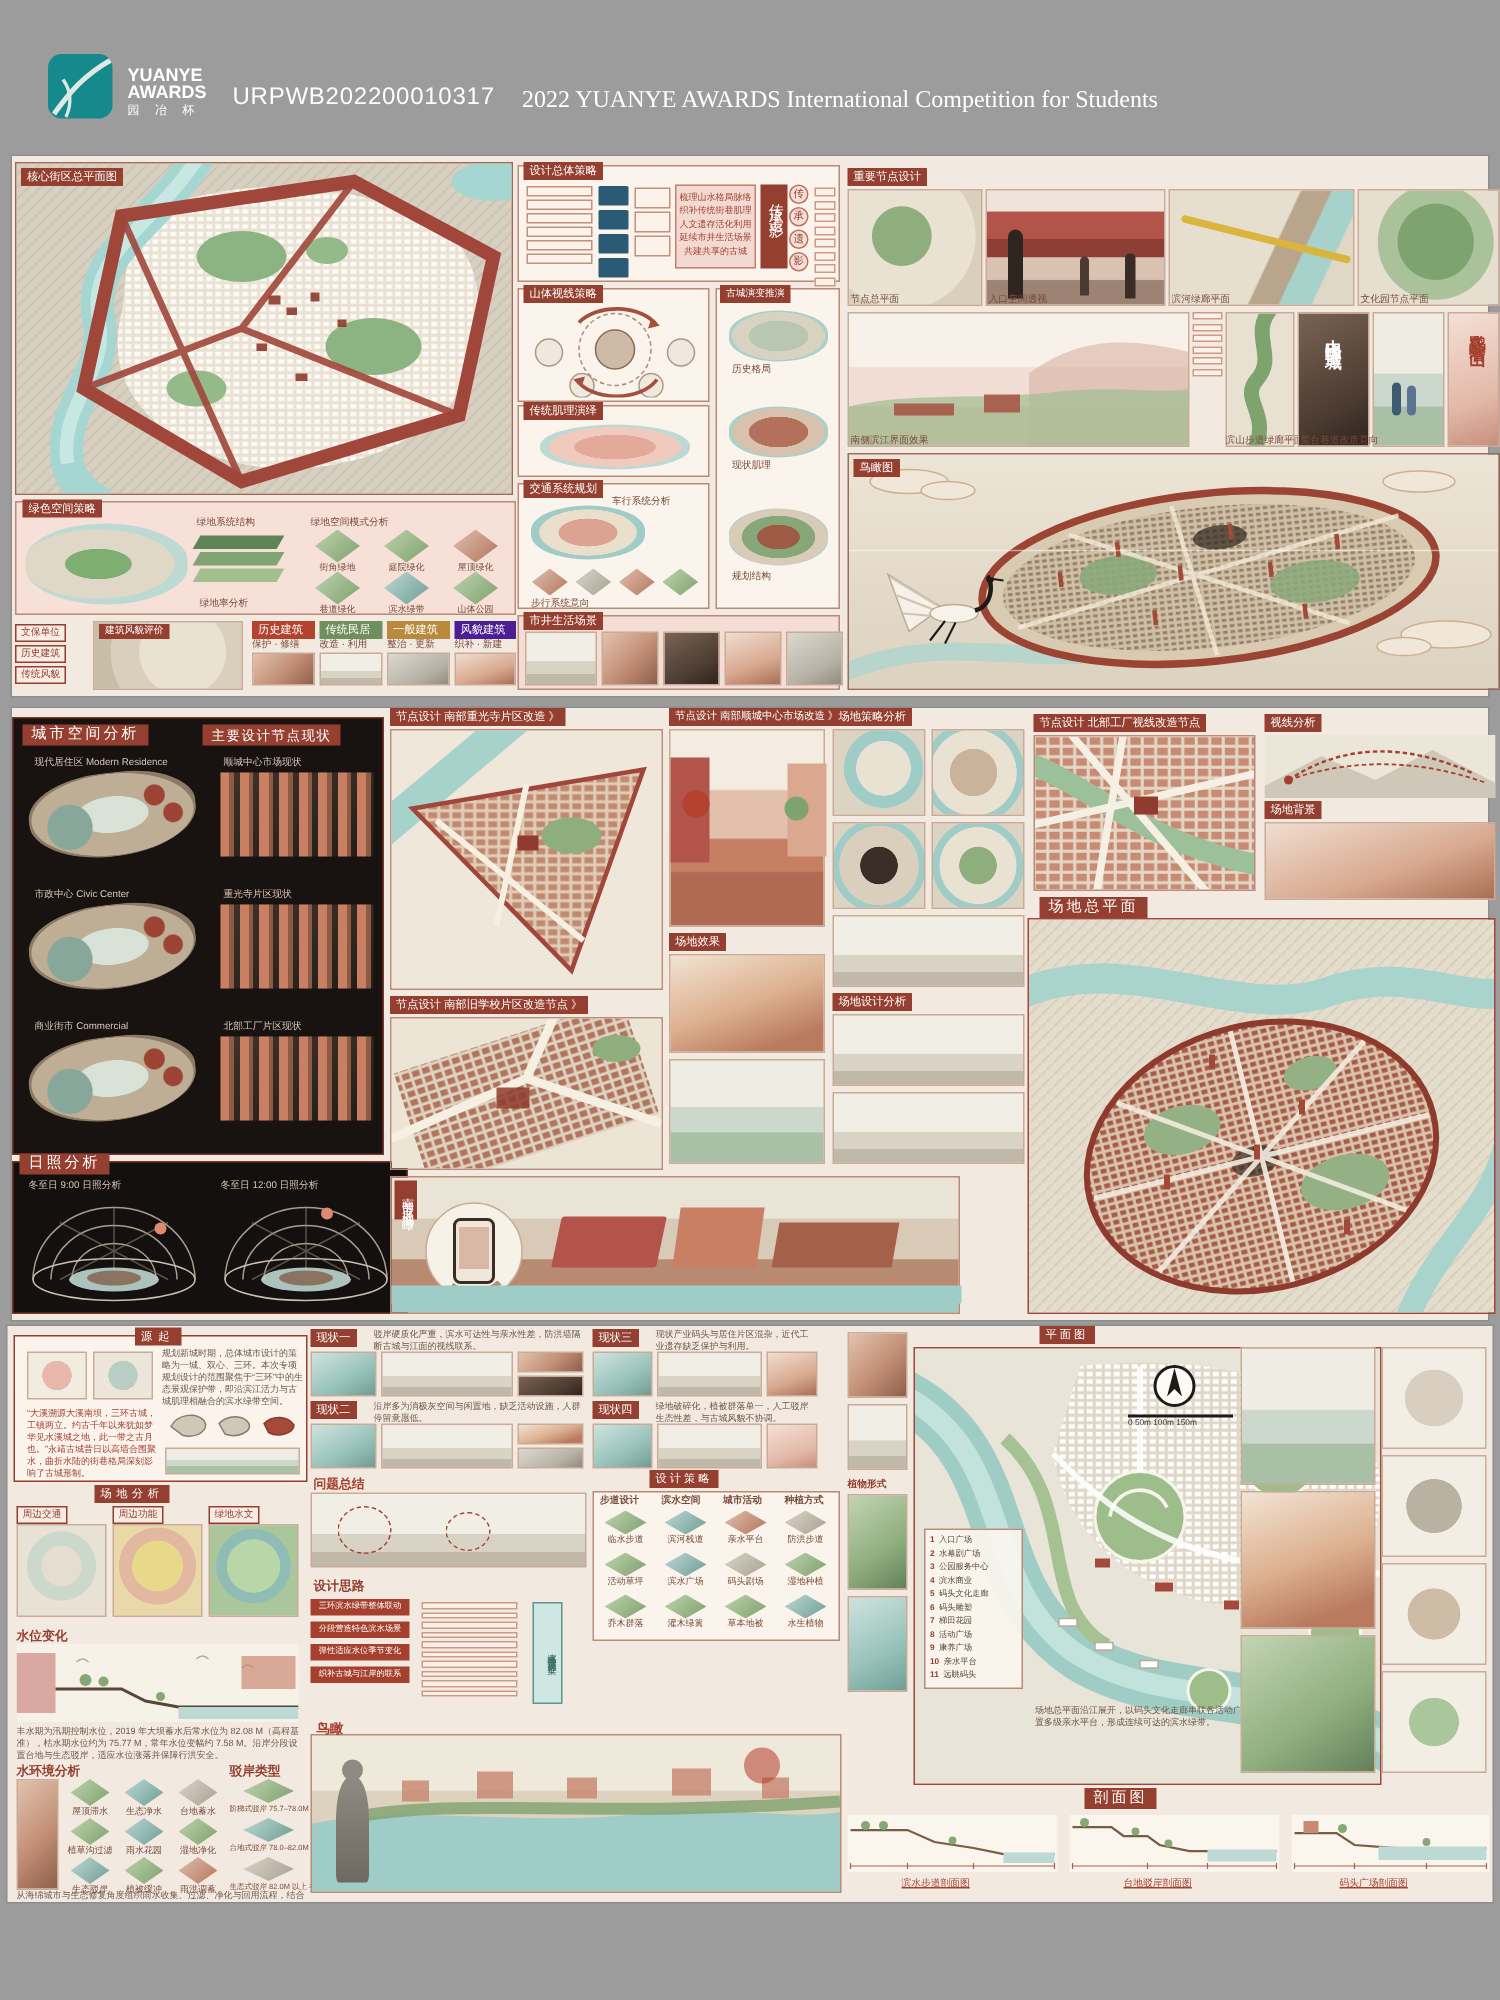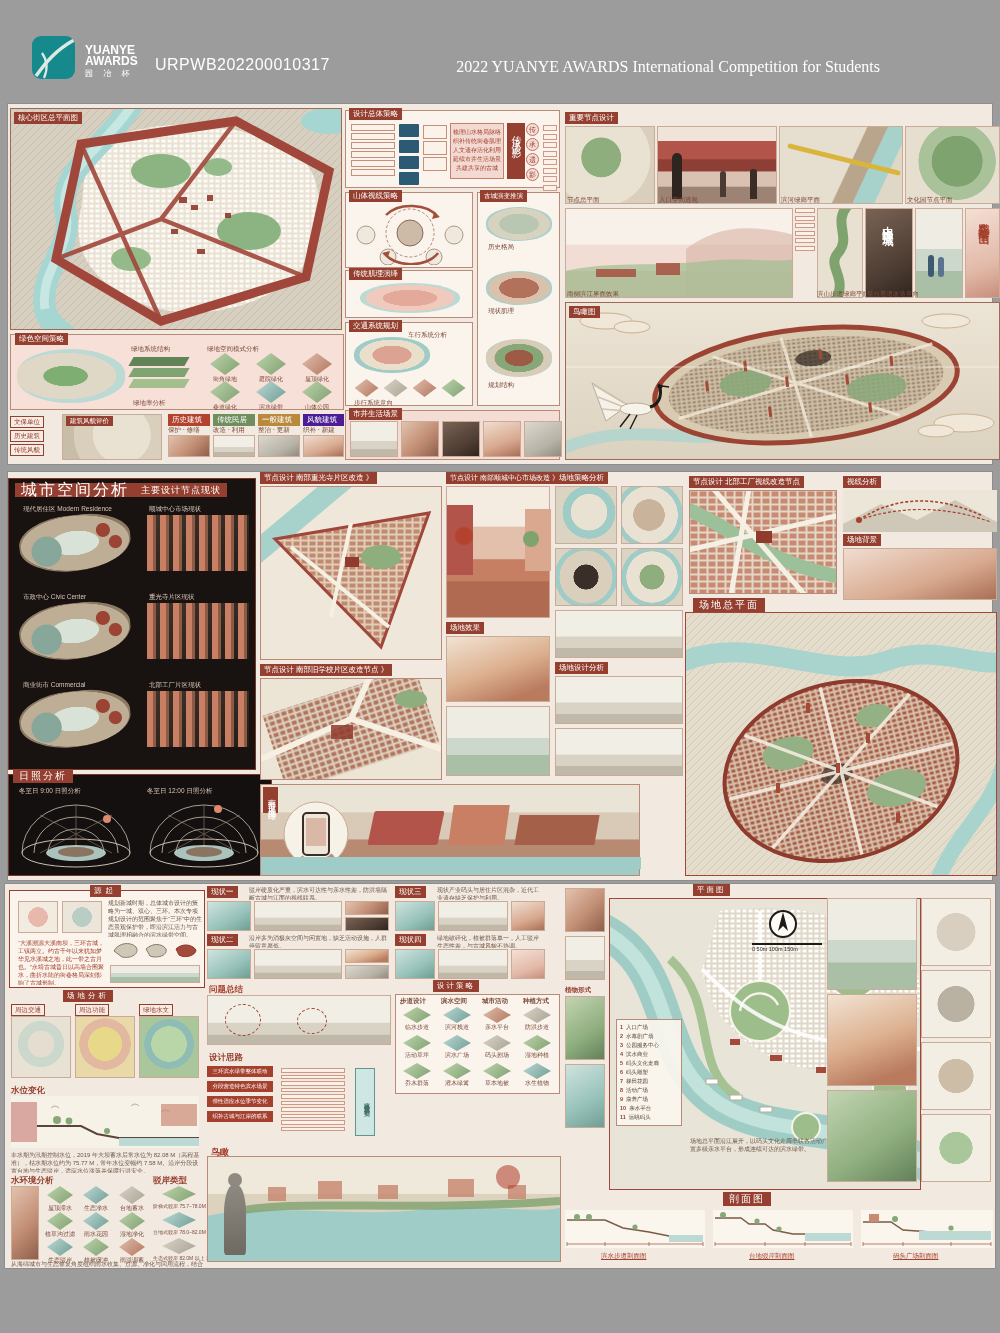--- a/index.html
+++ b/index.html
@@ -63,21 +63,21 @@
         <path d="M4,40 C14,26 24,14 42,4" stroke="#dfe9e4" stroke-width="3.4" fill="none"></path>
         <path d="M12,42 C16,33 15,24 10,17" stroke="#dfe9e4" stroke-width="2.2" fill="none"></path>
       </svg>
   </div>
   <div class="a" style="left:85px;top:45px;line-height:11px">
     <div style="color:#fff;font-weight:bold;font-size:12px">YUANYE</div>
     <div style="color:#fff;font-weight:bold;font-size:12px">AWARDS</div>
     <div style="color:#fff;font-size:8px;letter-spacing:4px;margin-top:1px">园 冶 杯</div>
   </div>
   <div class="a" style="left:155px;top:56px;color:#fefefe;font-size:16px;letter-spacing:.5px">URPWB202200010317</div>
-  <div class="a" style="left:240px;top:58px;width:640px;text-align:right;color:#fff;font-size:16px;font-family:'Liberation Serif',serif">2022 YUANYE AWARDS International Competition for  Students</div>
+  <div class="a" style="left:240px;top:58px;width:640px;text-align:center;color:#fff;font-size:16px;font-family:'Liberation Serif',serif">2022 YUANYE AWARDS International Competition for  Students</div>
 </header>
 
 <section class="board" style="left:8px;top:104px;width:984px;height:360px">
 
   <div class="a" style="left:2px;top:4px;width:332px;height:222px;border:1px solid #9c6a56;overflow:hidden">
     <svg width="330" height="220" viewBox="0 0 330 220">
       <defs>
         <pattern id="m1h" width="8" height="8" patternUnits="userSpaceOnUse">
             <path d="M0,8 L8,0" stroke="#b5ad9c" stroke-width="1"></path>
           </pattern>
@@ -377,21 +377,21 @@
       </g>
       <line x1="0" y1="64" x2="433" y2="64" stroke="#ffffff" opacity=".5"></line>
     </svg>
   </div>
   <div class="tag sm" style="left:561px;top:202px">鸟瞰图</div>
 </section>
 
 <section class="board" style="left:8px;top:472px;width:984px;height:408px">
 
   <div class="a" style="left:0;top:6px;width:248px;height:292px;background:#181211;border:1px solid #7d3527">
-    <div class="tag" style="left:6px;top:4px;font-size:16px;letter-spacing:2px">城市空间分析</div>
+    <div class="tag" style="left:6px;top:4px;font-size:10px;letter-spacing:2px">城市空间分析</div>
     <div class="tag" style="left:126px;top:4px;font-size:9px;letter-spacing:1px">主要设计节点现状</div>
     <div class="cap lt" style="left:14px;top:26px">现代居住区 Modern Residence</div>
     <div class="blob" style="left:10px;top:36px;width:112px;height:56px"></div>
     <div class="cap lt" style="left:14px;top:114px">市政中心 Civic Center</div>
     <div class="blob" style="left:10px;top:124px;width:112px;height:56px"></div>
     <div class="cap lt" style="left:14px;top:202px">商业街市 Commercial</div>
     <div class="blob" style="left:10px;top:212px;width:112px;height:56px"></div>
     <div class="cap lt" style="left:140px;top:26px">顺城中心市场现状</div>
     <div class="cstack" style="left:138px;top:36px;width:102px;height:56px"></div>
     <div class="cap lt" style="left:140px;top:114px">重光寺片区现状</div>

